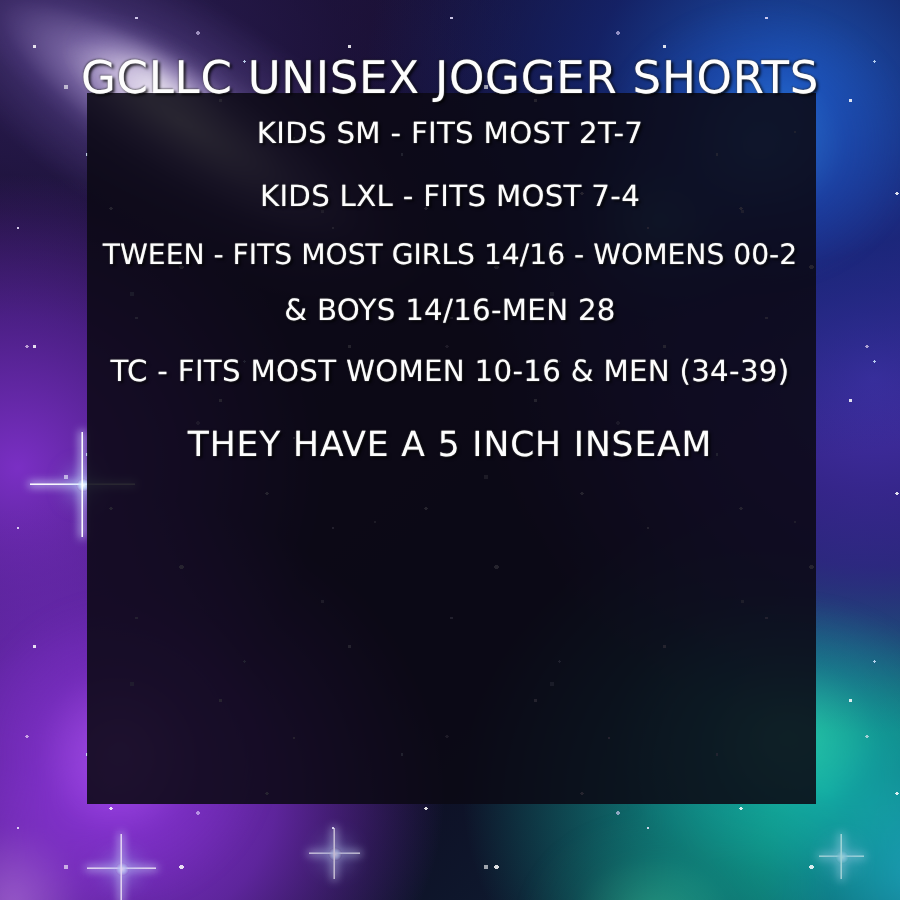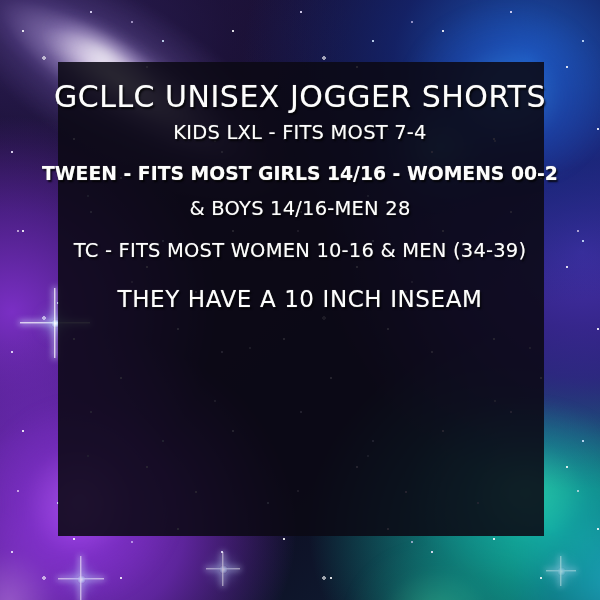--- a/index.html
+++ b/index.html
@@ -155,21 +155,21 @@
     background: rgba(11,9,20,0.88);
   }
 
   
   #content {
     position: absolute;
     inset: 0;
     display: flex;
     flex-direction: column;
     align-items: center;
-    padding-top: 82px;
+    padding-top: 38px;
     box-sizing: border-box;
   }
 
   .poster-text {
     color: #fdfdfd;
     text-align: center;
     width: 100%;
     letter-spacing: 0.4px;
     font-family: "DejaVu Sans", sans-serif;
     font-weight: 400;
@@ -191,21 +191,21 @@
     line-height: 1.0;
     margin-bottom: 25px;
   }
 
   .body-line {
     font-size: 19.5px;
     line-height: 1.0;
     margin-bottom: 22px;
     letter-spacing: 0.2px;
   }
-  .body-line.tight { margin-bottom: 16px; font-weight: bold; }
+  .body-line.tight { margin-bottom: 16px; }
   .body-line.wide  { font-size: 18.8px; letter-spacing: 0px; }
 
   #inseam-line {
     font-size: 23px;
     line-height: 1.0;
     letter-spacing: 0.6px;
     margin-top: 6px;
   }
 </style>
 </head>
@@ -235,27 +235,28 @@
       <i></i>
     </div>
 
   <div id="panel"></div>
 
   <div id="content">
 
     <div class="poster-text" id="title-line">GCLLC UNISEX JOGGER SHORTS</div>
 
 
+    <div class="poster-text body-line">KIDS SM - FITS MOST 2T-7</div>
 
     <div class="poster-text body-line">KIDS LXL - FITS MOST 7-4</div>
 
     <div class="poster-text body-line wide tight">TWEEN - FITS MOST GIRLS 14/16 - WOMENS 00-2</div>
 
     <div class="poster-text body-line">&amp; BOYS 14/16-MEN 28</div>
 
 
     <div class="poster-text body-line">TC - FITS MOST WOMEN 10-16 &amp; MEN (34-39)</div>
 
 
-    <div class="poster-text" id="inseam-line">THEY HAVE A 10 INCH INSEAM</div>
+    <div class="poster-text" id="inseam-line">THEY HAVE A 5 INCH INSEAM</div>
 
   </div>
 </div>
 
 </body></html>

